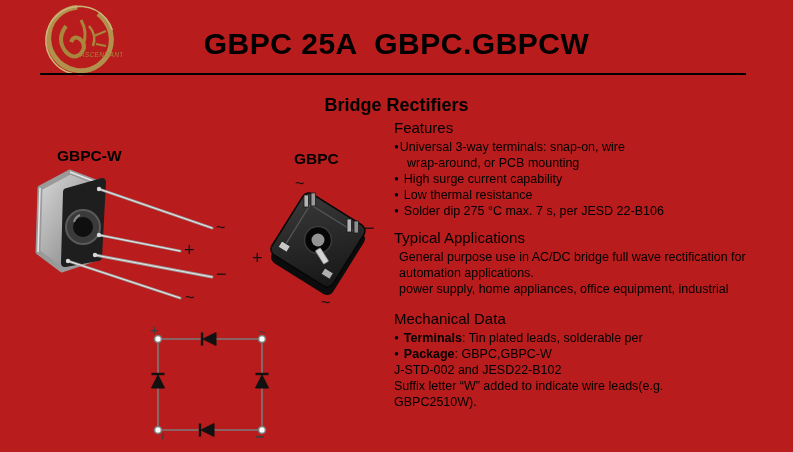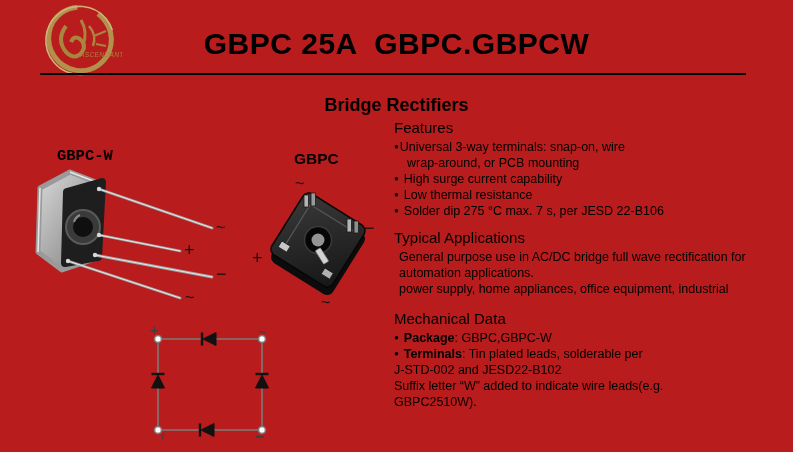--- a/index.html
+++ b/index.html
@@ -4,21 +4,21 @@
 <style>
   html,body{margin:0;padding:0;background:#fff;}
   .page{position:relative;width:793px;height:452px;background:#b91c1c;overflow:hidden;
         font-family:"Liberation Sans",sans-serif;color:#000;}
   .doc-title{position:absolute;top:27px;left:0;width:100%;text-align:center;
              font-size:30px;font-weight:bold;letter-spacing:.5px;white-space:pre;}
   .header-rule{position:absolute;left:40px;top:73px;width:706px;height:2px;background:#000;}
   .section-title{position:absolute;top:95px;left:0;width:100%;text-align:center;
                  font-size:18px;font-weight:bold;}
   .fig-label{position:absolute;font-weight:bold;font-size:15.5px;}
-  #lbl-gbpcw{left:57px;top:147px;font-family:Liberation Mono, monospace;}
+  #lbl-gbpcw{left:57px;top:147px;}
   #lbl-gbpc{left:294px;top:150px;}
   #figures-svg{position:absolute;left:0;top:140px;}
   .txtcol{position:absolute;left:394px;width:398px;font-size:12.5px;line-height:16px;}
   #features-sec{top:119px;}
   #typical-sec{top:229px;}
   #mech-sec{top:310px;}
   .txtcol h3{font-size:15px;line-height:18px;font-weight:normal;margin:0 0 2px 0;}
   .blt{display:inline-block;font-size:8px;vertical-align:2px;}
   .blt.g{margin-right:5px;}
   .blt.tight{margin-right:1px;}
@@ -178,23 +178,23 @@
   <section class="txtcol" id="typical-sec">
     <h3>Typical Applications</h3>
     <div class="body-ind">General purpose use in AC/DC bridge full wave rectification for</div>
     <div class="body-ind">automation applications.</div>
     <div class="body-ind">power supply, home appliances, office equipment, industrial</div>
   </section>
 
   <section class="txtcol" id="mech-sec">
     <h3>Mechanical Data</h3>
     <div>
+      <span class="blt g">●</span><b>Terminals</b><span>: Tin plated leads, solderable per</span>
+    </div>
+    <div>
       <span class="blt g">●</span><b>Package</b><span>: GBPC,GBPC-W</span>
-    </div>
-    <div>
-      <span class="blt g">●</span><b>Terminals</b><span>: Tin plated leads, solderable per</span>
     </div>
     <div>J-STD-002 and JESD22-B102</div>
     <div>Suffix letter “W” added to indicate wire leads(e.g.</div>
     <div>GBPC2510W).</div>
   </section>
 
 </div>
 
 </body></html>

